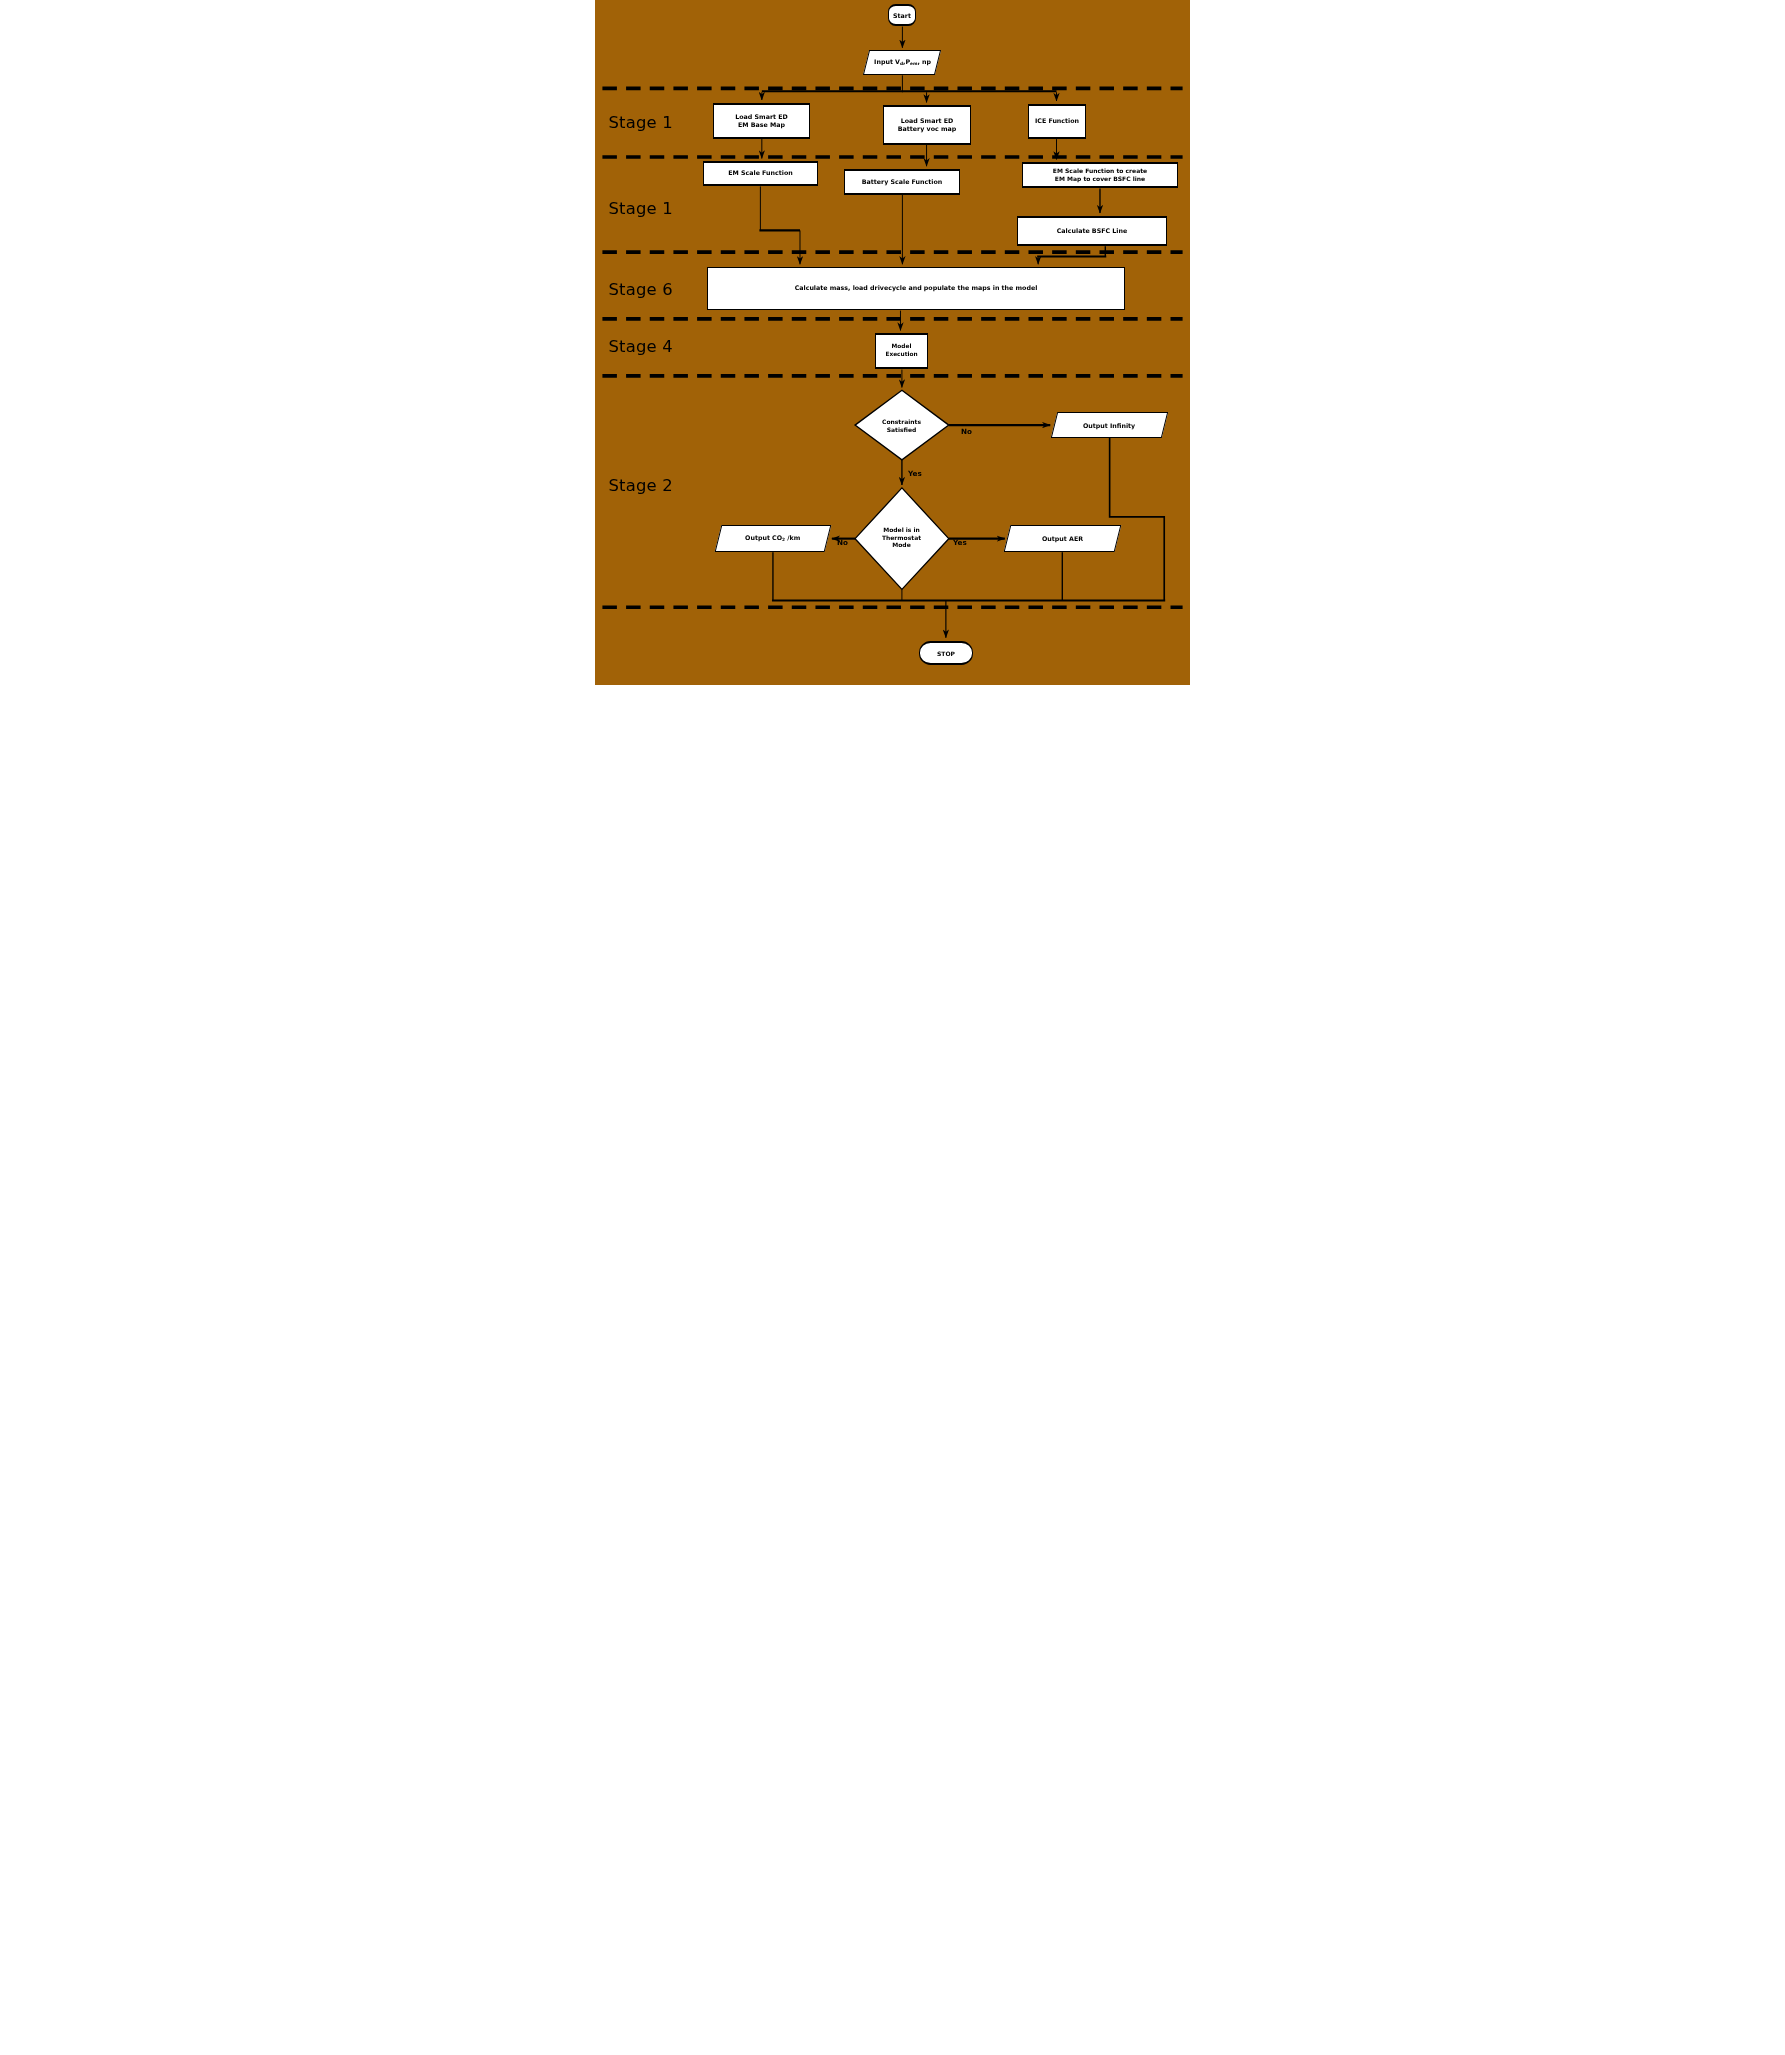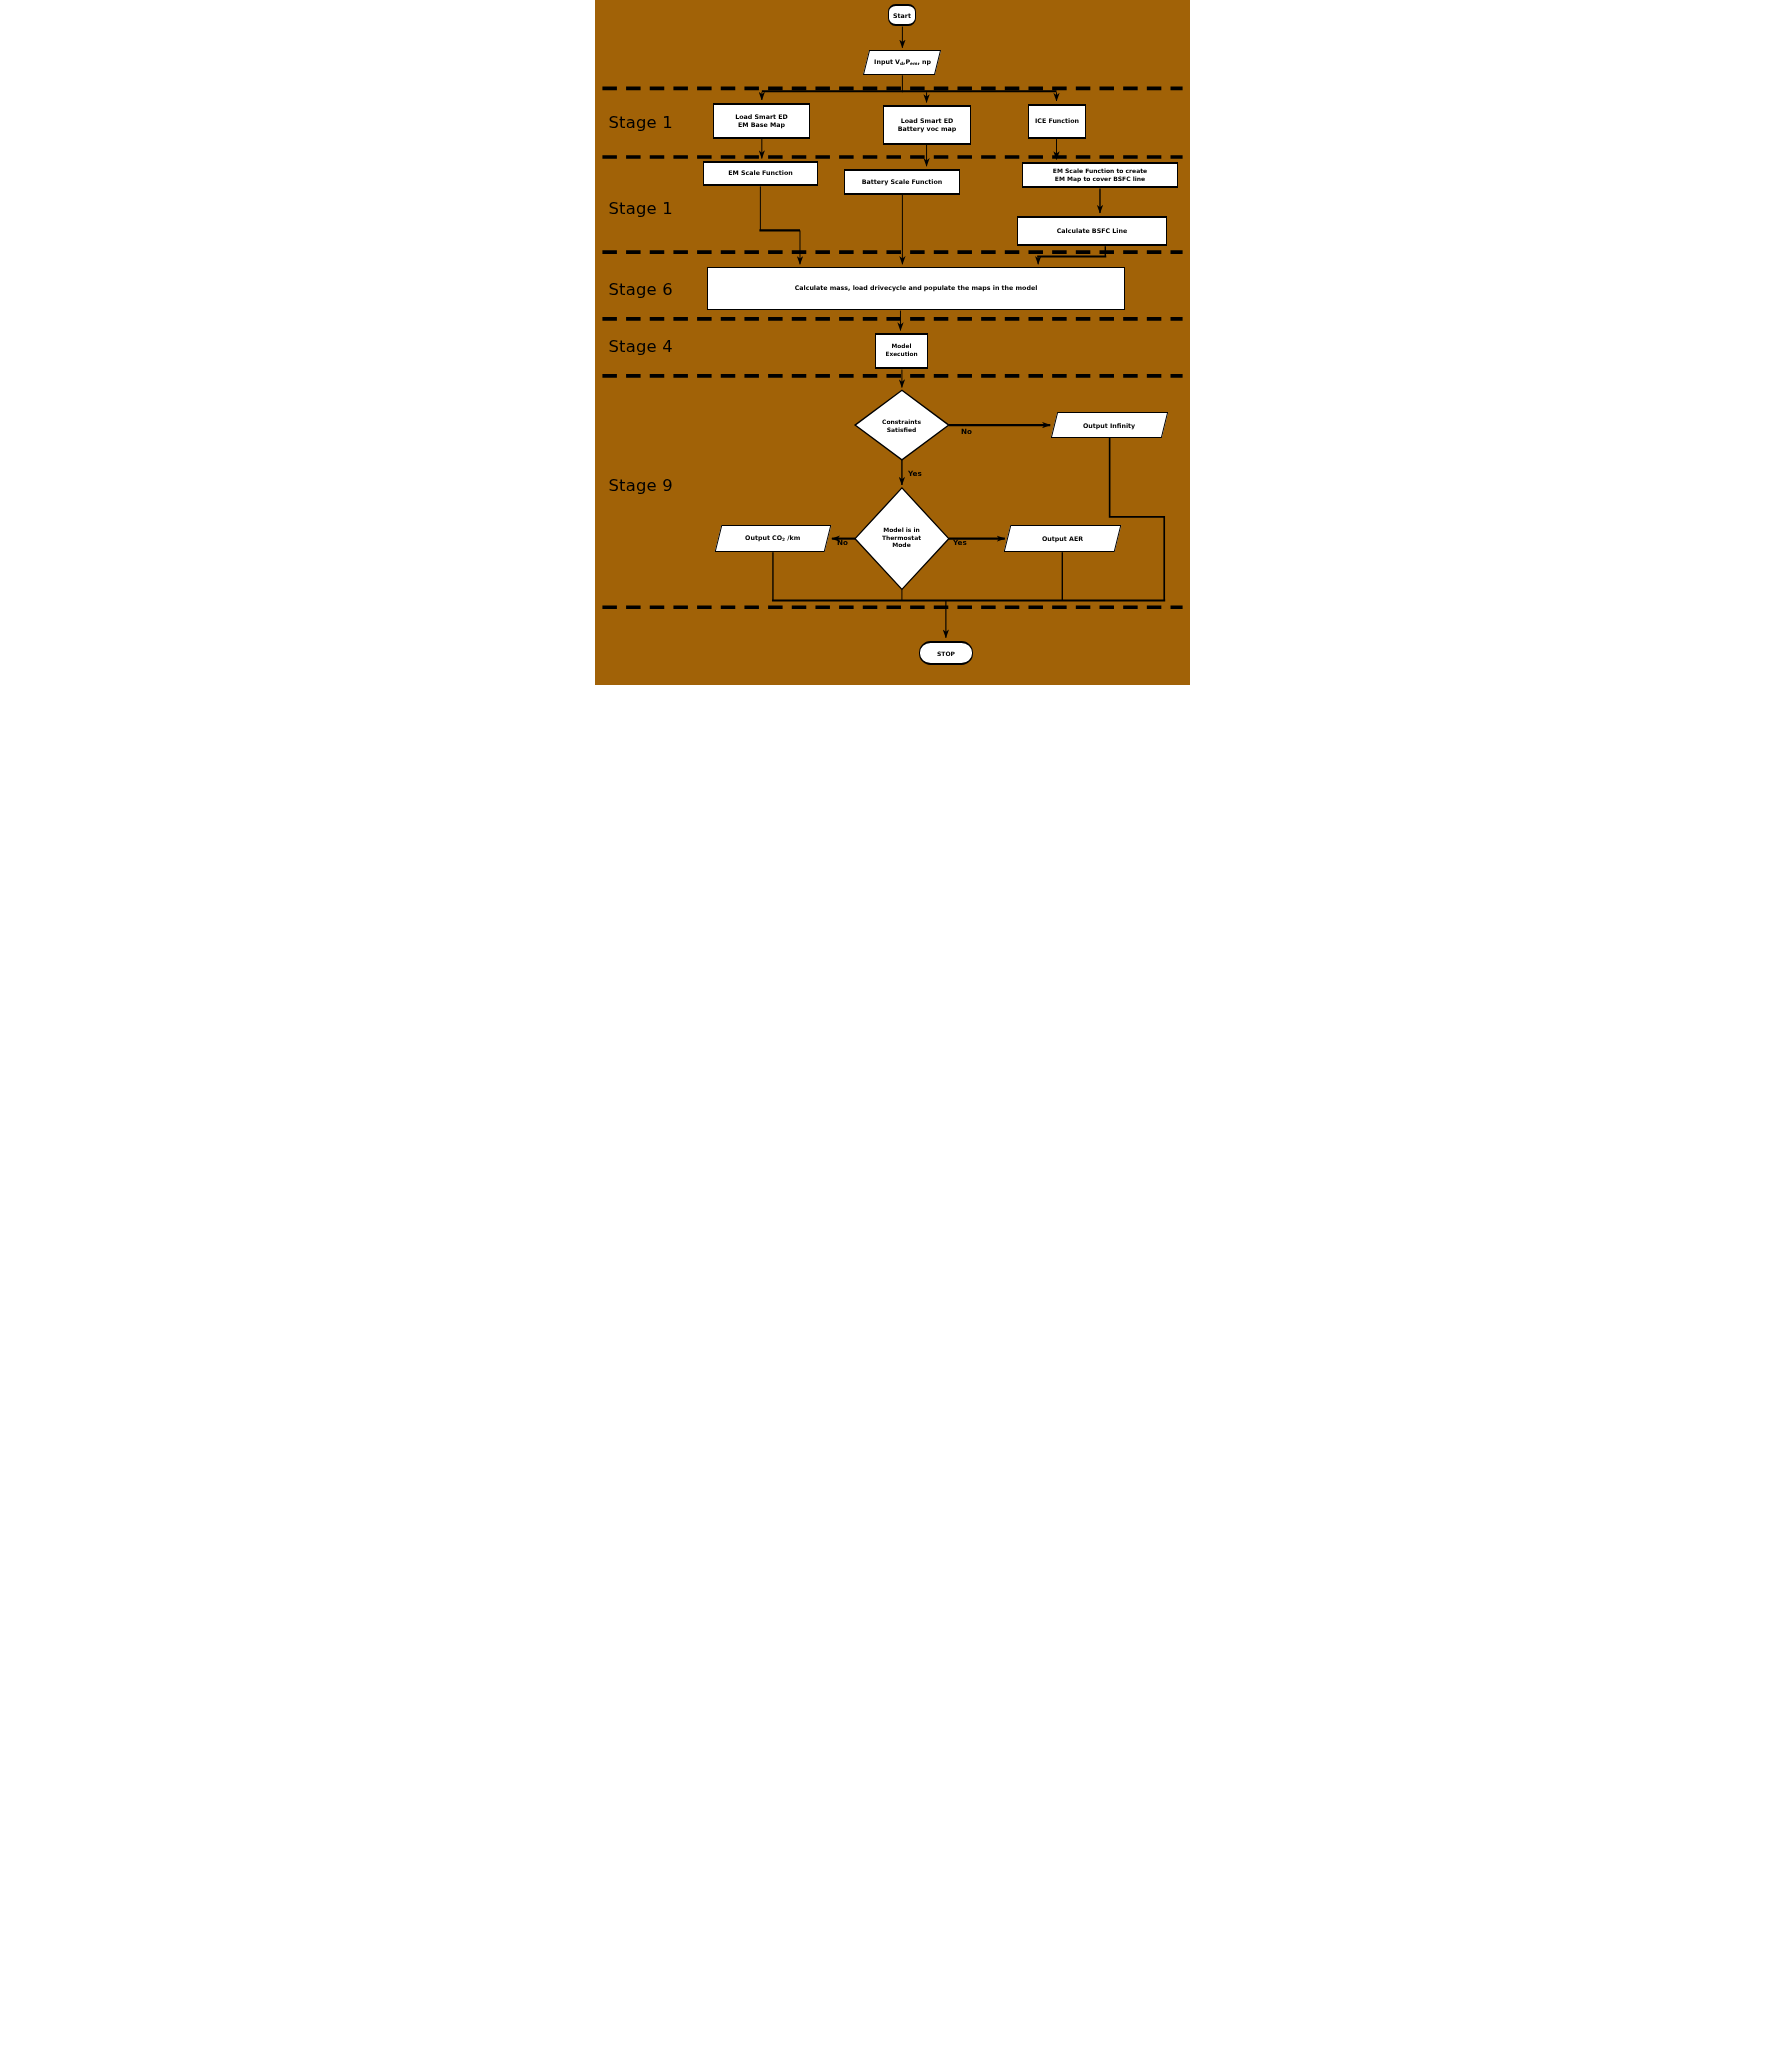--- a/index.html
+++ b/index.html
@@ -112,21 +112,21 @@
     <path class="ln" d="M726,1243 V1320" stroke-width="2.4" marker-end="url(#arr)"></path>
 
     <polygon class="dia" points="635,808 732,880 635,952 538,880"></polygon>
     <polygon class="dia" points="635,1010 732,1115 635,1220 538,1115"></polygon>
   </svg>
 
   <div class="stg" style="top:113px">Stage 1</div>
   <div class="stg" style="top:199px">Stage 1</div>
   <div class="stg" style="top:280px">Stage 6</div>
   <div class="stg" style="top:337px">Stage 4</div>
-  <div class="stg" style="top:476px">Stage 9</div>
+  <div class="stg" style="top:476px">Stage 2</div>
 
   <div class="term" style="left:293px;top:4.3px;width:28px;height:22px;border-radius:7.7px">
     <span>Start</span>
   </div>
 
   <div class="pg" style="left:271px;top:50px;width:72px;height:25px">
     <span class="unskew"><span>Input V</span><sub class="s">d</sub><span>,P</span><sub class="s">em</sub><span>, np</span></span>
   </div>
 
   <div class="bx" style="left:118px;top:103px;width:97px;height:36px;border-width:2.4px 1.4px">

